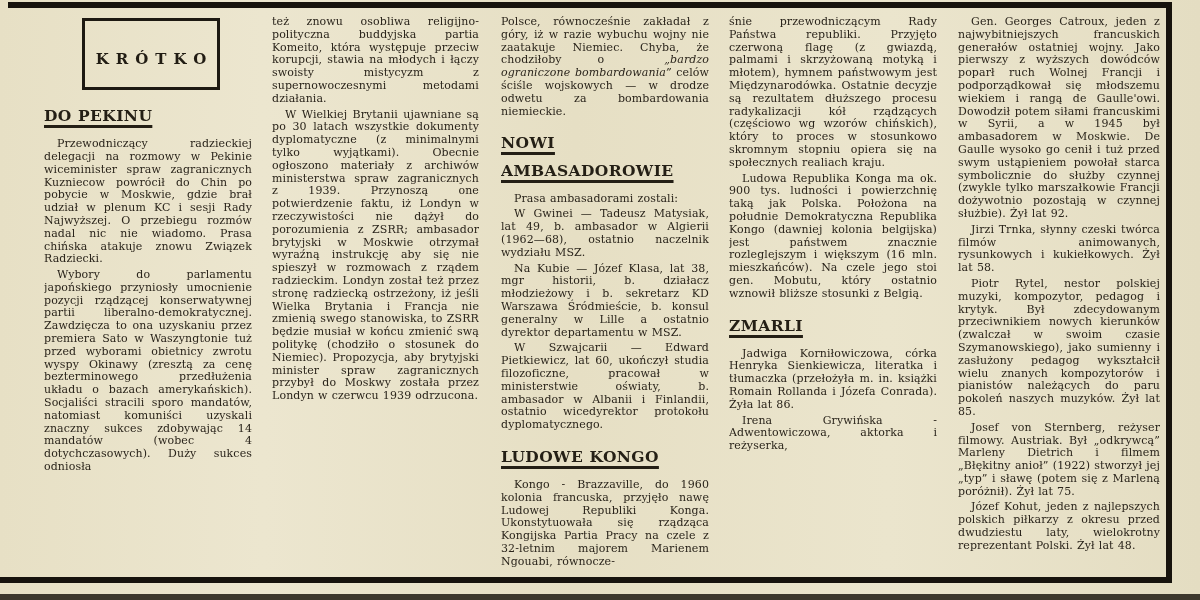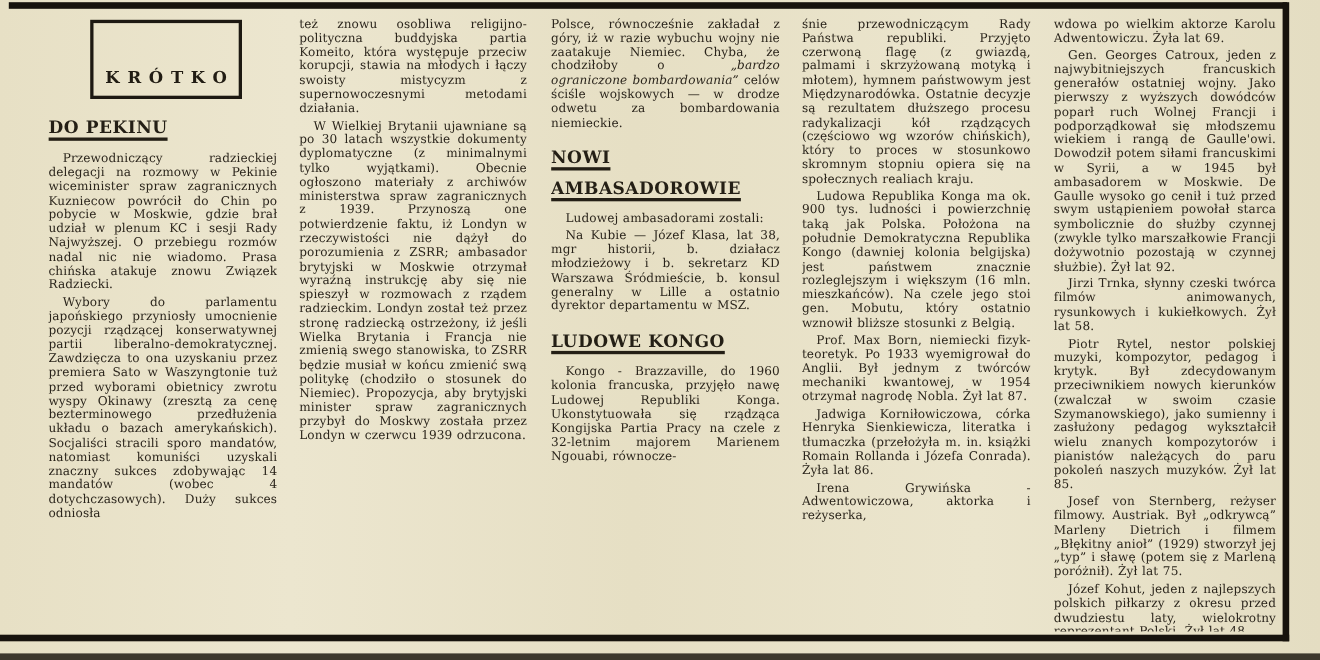--- a/index.html
+++ b/index.html
@@ -22,21 +22,21 @@
   }
   .col-0 { left:44px;  width:208px; }
   .col-1 { left:272px; width:207px; }
   .col-2 { left:501px; width:208px; }
   .col-3 { left:729px; width:208px; }
   .col-4 { left:958px; width:202px; }
 
   .krotko-box {
     box-sizing:border-box; width:138px; height:72px; margin:2px 0 12px 38px;
     border:3px solid #1d1912; display:flex; align-items:flex-end; justify-content:center;
-    padding-bottom:9px;
+    padding-bottom:20px;
   }
   .krotko-label {
     font-weight:bold; font-size:15px; letter-spacing:7px; padding-left:7px;
     line-height:1; white-space:nowrap; color:#211c13;
   }
 
   .heading { margin:11px 0 9px; text-align:left; text-indent:0; }
   .heading:first-child { margin-top:2px; }
   .heading-text {
     font-weight:bold; font-size:15.5px; letter-spacing:0.4px; line-height:1.75; color:#241f15;
@@ -64,33 +64,34 @@
       <p class="para"><span class="">Przewodniczący radzieckiej delegacji na </span><span class="b ">rozmowy w Pekinie</span><span class=""> wiceminister spraw zagranicznych </span><span class="b ">Kuzniecow</span><span class=""> powrócił do Chin po pobycie w Moskwie, gdzie brał udział w plenum KC i sesji Rady Najwyższej. O przebiegu rozmów nadal nic nie wiadomo. Prasa chińska atakuje znowu Związek Radziecki.</span></p>
       <p class="para"><span class="">Wybory do </span><span class="b ">parlamentu japońskiego</span><span class=""> przyniosły umocnienie pozycji rządzącej konserwatywnej partii liberalno-demokratycznej. Zawdzięcza to ona uzyskaniu przez premiera Sato w Waszyngtonie tuż przed wyborami obietnicy zwrotu wyspy Okinawy (zresztą za cenę bezterminowego przedłużenia układu o bazach amerykańskich). Socjaliści stracili sporo mandatów, natomiast komuniści uzyskali znaczny sukces zdobywając 14 mandatów (wobec 4 dotychczasowych). Duży sukces odniosła</span></p>
     </div>
   <div class="col col-1">
       <p class="para cont"><span class="">też znowu osobliwa religijno-polityczna buddyjska partia Komeito, która występuje przeciw korupcji, stawia na młodych i łączy swoisty mistycyzm z supernowoczesnymi metodami działania.</span></p>
       <p class="para"><span class="">W Wielkiej Brytanii </span><span class="b ">ujawniane są</span><span class=""> po 30 latach wszystkie dokumenty dyplomatyczne (z minimalnymi tylko wyjątkami). Obecnie ogłoszono materiały z archiwów ministerstwa spraw zagranicznych z </span><span class="b ">1939</span><span class="">. Przynoszą one potwierdzenie faktu, iż Londyn w rzeczywistości nie dążył do porozumienia z ZSRR; ambasador brytyjski w Moskwie otrzymał wyraźną instrukcję aby się nie spieszył w rozmowach z rządem radzieckim. Londyn został też przez stronę radziecką ostrzeżony, iż jeśli Wielka Brytania i Francja nie zmienią swego stanowiska, to ZSRR będzie musiał w końcu zmienić swą politykę (chodziło o stosunek do Niemiec). Propozycja, aby brytyjski minister spraw zagranicznych przybył do Moskwy została przez Londyn w czerwcu 1939 odrzucona.</span></p>
     </div>
   <div class="col col-2">
       <p class="para cont"><span class="">Polsce, równocześnie zakładał z góry, iż w razie wybuchu wojny nie zaatakuje Niemiec. Chyba, że chodziłoby o </span><span class="i">„bardzo ograniczone bombardowania”</span><span class=""> celów ściśle wojskowych — w drodze odwetu za bombardowania niemieckie.</span></p>
       <div class="heading"><span class="heading-text">NOWI AMBASADOROWIE</span></div>
-      <p class="para"><span class="">Ludowej </span><span class="b ">ambasadorami</span><span class=""> zostali:</span></p>
+      <p class="para"><span class="">Prasa </span><span class="b ">ambasadorami</span><span class=""> zostali:</span></p>
+      <p class="para"><span class="b ">W Gwinei — Tadeusz Matysiak</span><span class="">, lat 49, b. ambasador w Algierii (1962—68), ostatnio naczelnik wydziału MSZ.</span></p>
       <p class="para"><span class="b ">Na Kubie — Józef Klasa</span><span class="">, lat 38, mgr historii, b. działacz młodzieżowy i b. sekretarz KD Warszawa Śródmieście, b. konsul generalny w Lille a ostatnio dyrektor departamentu w MSZ.</span></p>
+      <p class="para"><span class="b ">W Szwajcarii — Edward Pietkiewicz</span><span class="">, lat 60, ukończył studia filozoficzne, pracował w ministerstwie oświaty, b. ambasador w Albanii i Finlandii, ostatnio wicedyrektor protokołu dyplomatycznego.</span></p>
       <div class="heading"><span class="heading-text">LUDOWE KONGO</span></div>
       <p class="para"><span class="">Kongo - Brazzaville, do 1960 kolonia francuska, przyjęło nawę </span><span class="b ">Ludowej Republiki Konga</span><span class="">. Ukonstytuowała się rządząca Kongijska Partia Pracy na czele z 32-letnim majorem Marienem Ngouabi, równocze-</span></p>
     </div>
   <div class="col col-3">
       <p class="para cont"><span class="">śnie przewodniczącym Rady Państwa republiki. Przyjęto czerwoną flagę (z gwiazdą, palmami i skrzyżowaną motyką i młotem), hymnem państwowym jest Międzynarodówka. Ostatnie decyzje są rezultatem dłuższego procesu radykalizacji kół rządzących (częściowo wg wzorów chińskich), który to proces w stosunkowo skromnym stopniu opiera się na społecznych realiach kraju.</span></p>
       <p class="para"><span class="">Ludowa Republika Konga ma ok. 900 tys. ludności i powierzchnię taką jak Polska. Położona na południe Demokratyczna Republika Kongo (dawniej kolonia belgijska) jest państwem znacznie rozleglejszym i większym (16 mln. mieszkańców). Na czele jego stoi gen. Mobutu, który ostatnio wznowił bliższe stosunki z Belgią.</span></p>
-      <p class="para"><span class="">Prof. </span><span class="b ">Max Born</span><span class="">, niemiecki fizyk-teoretyk. Po 1933 wyemigrował do Anglii. Był jednym z twórców mechaniki kwantowej, w 1954 otrzymał nagrodę Nobla. Żył lat 87.</span></p>
+      <div class="heading"><span class="heading-text">ZMARLI</span></div>
       <p class="para"><span class="b ">Jadwiga Korniłowiczowa</span><span class="">, córka Henryka Sienkiewicza, literatka i tłumaczka (przełożyła m. in. książki Romain Rollanda i Józefa Conrada). Żyła lat 86.</span></p>
       <p class="para"><span class="b ">Irena Grywińska - Adwentowiczowa</span><span class="">, aktorka i reżyserka,</span></p>
     </div>
   <div class="col col-4">
-      <p class="para cont"><span class="">wdowa po wielkim aktorze Karolu Adwentowiczu. Żyła lat 69.</span></p>
       <p class="para"><span class="">Gen. </span><span class="b ">Georges Catroux</span><span class="">, jeden z najwybitniejszych francuskich generałów ostatniej wojny. Jako pierwszy z wyższych dowódców poparł ruch Wolnej Francji i podporządkował się młodszemu wiekiem i rangą de Gaulle'owi. Dowodził potem siłami francuskimi w Syrii, a w 1945 był ambasadorem w Moskwie. De Gaulle wysoko go cenił i tuż przed swym ustąpieniem powołał starca symbolicznie do służby czynnej (zwykle tylko marszałkowie Francji dożywotnio pozostają w czynnej służbie). Żył lat 92.</span></p>
       <p class="para"><span class="b ">Jirzi Trnka</span><span class="">, słynny czeski twórca filmów animowanych, rysunkowych i kukiełkowych. Żył lat 58.</span></p>
       <p class="para"><span class="b ">Piotr Rytel</span><span class="">, nestor polskiej muzyki, kompozytor, pedagog i krytyk. Był zdecydowanym przeciwnikiem nowych kierunków (zwalczał w swoim czasie Szymanowskiego), jako sumienny i zasłużony pedagog wykształcił wielu znanych kompozytorów i pianistów należących do paru pokoleń naszych muzyków. Żył lat 85.</span></p>
-      <p class="para"><span class="b ">Josef von Sternberg</span><span class="">, reżyser filmowy. Austriak. Był „odkrywcą” Marleny Dietrich i filmem </span><span class="b ">„Błękitny anioł”</span><span class=""> (1929) stworzył jej „typ” i sławę (potem się z Marleną poróżnił). Żył lat 75.</span></p>
+      <p class="para"><span class="b ">Josef von Sternberg</span><span class="">, reżyser filmowy. Austriak. Był „odkrywcą” Marleny Dietrich i filmem </span><span class="b ">„Błękitny anioł”</span><span class=""> (1922) stworzył jej „typ” i sławę (potem się z Marleną poróżnił). Żył lat 75.</span></p>
       <p class="para"><span class="b ">Józef Kohut</span><span class="">, jeden z najlepszych polskich piłkarzy z okresu przed dwudziestu laty, wielokrotny reprezentant Polski. Żył lat 48.</span></p>
     </div>
 </div>
 
 </body></html>

